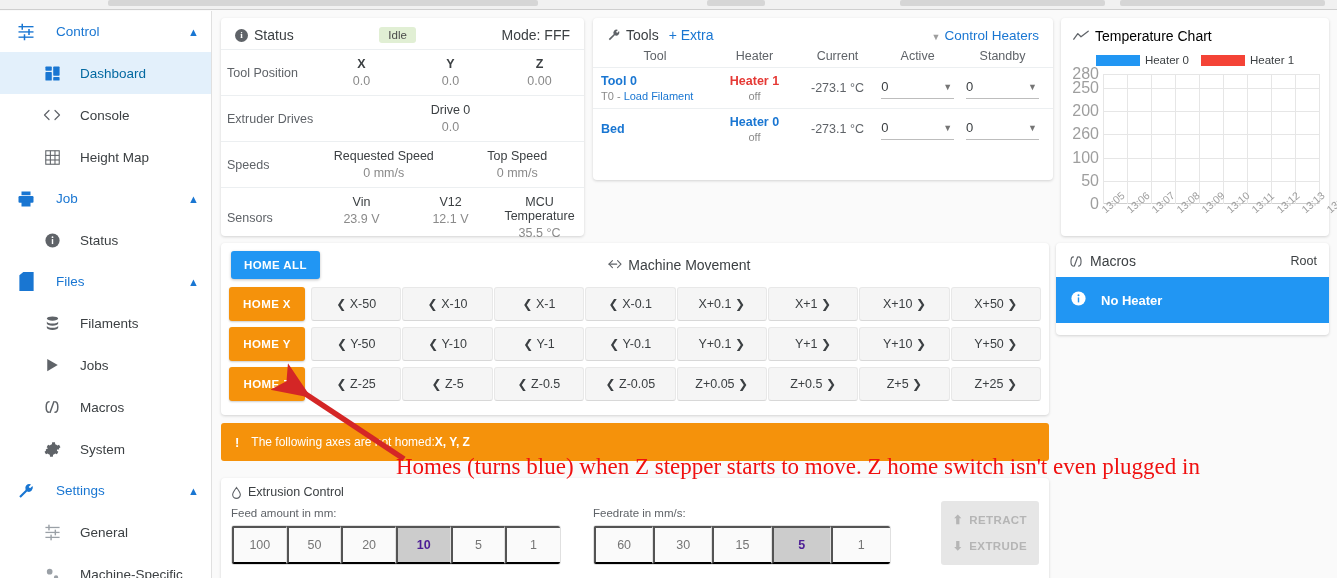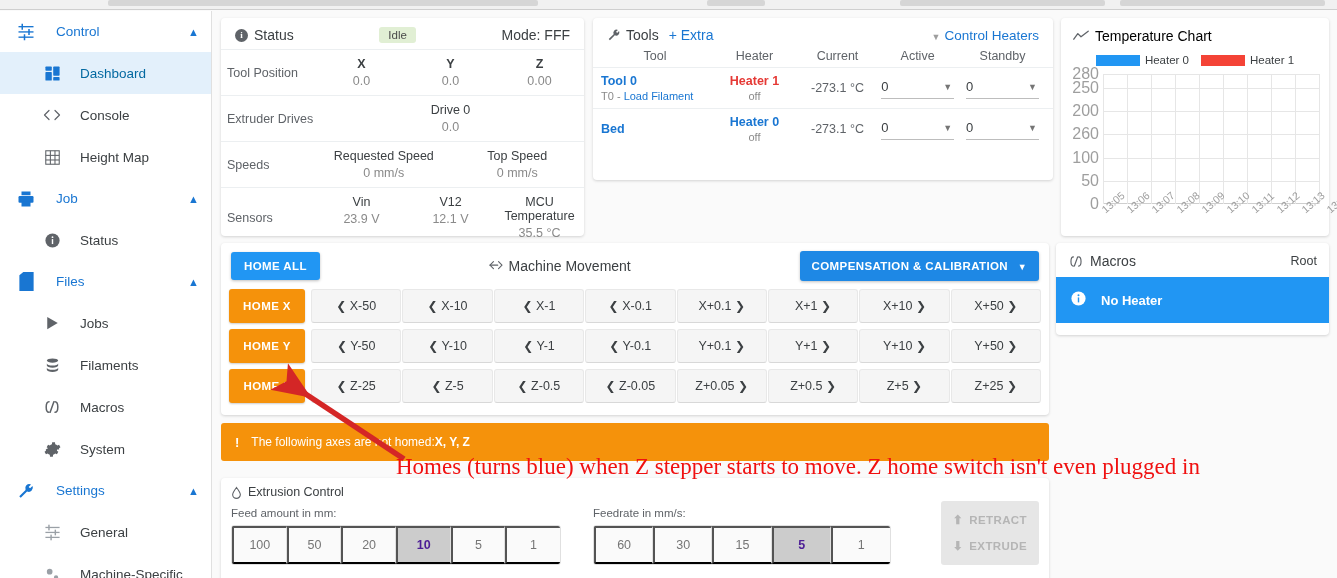--- a/index.html
+++ b/index.html
@@ -265,35 +265,35 @@
       <span class="gicon">
         <svg width="15" height="19" viewBox="0 0 18 24" fill="#1976d2">
             <path d="M0 4 L5 0 H18 V24 H0 Z"></path>
           </svg>
       </span>
       <span class="glabel">Files</span>
       <span class="chev">▲</span>
     </div>
     <div class="nav-item">
       <span class="iicon">
-        <svg width="13" height="14" viewBox="0 0 14 16" fill="#5f6368">
-            <polygon points="1,1 13,8 1,15"></polygon>
-          </svg>
-      </span>
-      <span class="ilabel">Jobs</span>
-    </div>
-    <div class="nav-item">
-      <span class="iicon">
         <svg width="17" height="17" viewBox="0 0 24 24" fill="#5f6368">
             <ellipse cx="12" cy="5" rx="8" ry="3"></ellipse>
             <path d="M4 9 a8 3 0 0 0 16 0 v3 a8 3 0 0 1-16 0 z"></path>
             <path d="M4 15 a8 3 0 0 0 16 0 v3 a8 3 0 0 1-16 0 z"></path>
           </svg>
       </span>
       <span class="ilabel">Filaments</span>
+    </div>
+    <div class="nav-item">
+      <span class="iicon">
+        <svg width="13" height="14" viewBox="0 0 14 16" fill="#5f6368">
+            <polygon points="1,1 13,8 1,15"></polygon>
+          </svg>
+      </span>
+      <span class="ilabel">Jobs</span>
     </div>
     <div class="nav-item">
       <span class="iicon">
         <svg width="18" height="16" viewBox="0 0 24 20" fill="none" stroke="#5f6368" stroke-width="2" stroke-linecap="round">
             <path d="M8 3 C3 3 3 17 8 17"></path>
             <path d="M16 3 C21 3 21 17 16 17"></path>
             <line x1="14.5" y1="3" x2="9.5" y2="17"></line>
           </svg>
       </span>
       <span class="ilabel">Macros</span>
@@ -563,24 +563,20 @@
         <div class="move-title">
           <span style="margin-right:6px;display:flex;">
             <svg width="14" height="12" viewBox="0 0 16 14" fill="none" stroke="#5f6368" stroke-width="1.3" stroke-linecap="round" stroke-linejoin="round">
                 <polyline points="5,2 1,6 5,10"></polyline>
                 <line x1="1" y1="6" x2="10" y2="6"></line>
                 <polyline points="11,2 15,6 11,10"></polyline>
               </svg>
           </span>
           <span>Machine Movement</span>
         </div>
-        <button class="btn btn-comp">
-          <span>COMPENSATION &amp; CALIBRATION</span>
-          <span style="margin-left:6px;font-size:9px;">▼</span>
-        </button>
       </div>
 
       <div class="axis-row">
         <button class="btn btn-home">HOME X</button>
         <div class="steps">
           <button class="stepbtn"><span class="ar">❮</span> <span>X-50</span></button>
           <button class="stepbtn"><span class="ar">❮</span> <span>X-10</span></button>
           <button class="stepbtn"><span class="ar">❮</span> <span>X-1</span></button>
           <button class="stepbtn"><span class="ar">❮</span> <span>X-0.1</span></button>
           <button class="stepbtn"><span>X+0.1</span> <span class="ar">❯</span></button>

